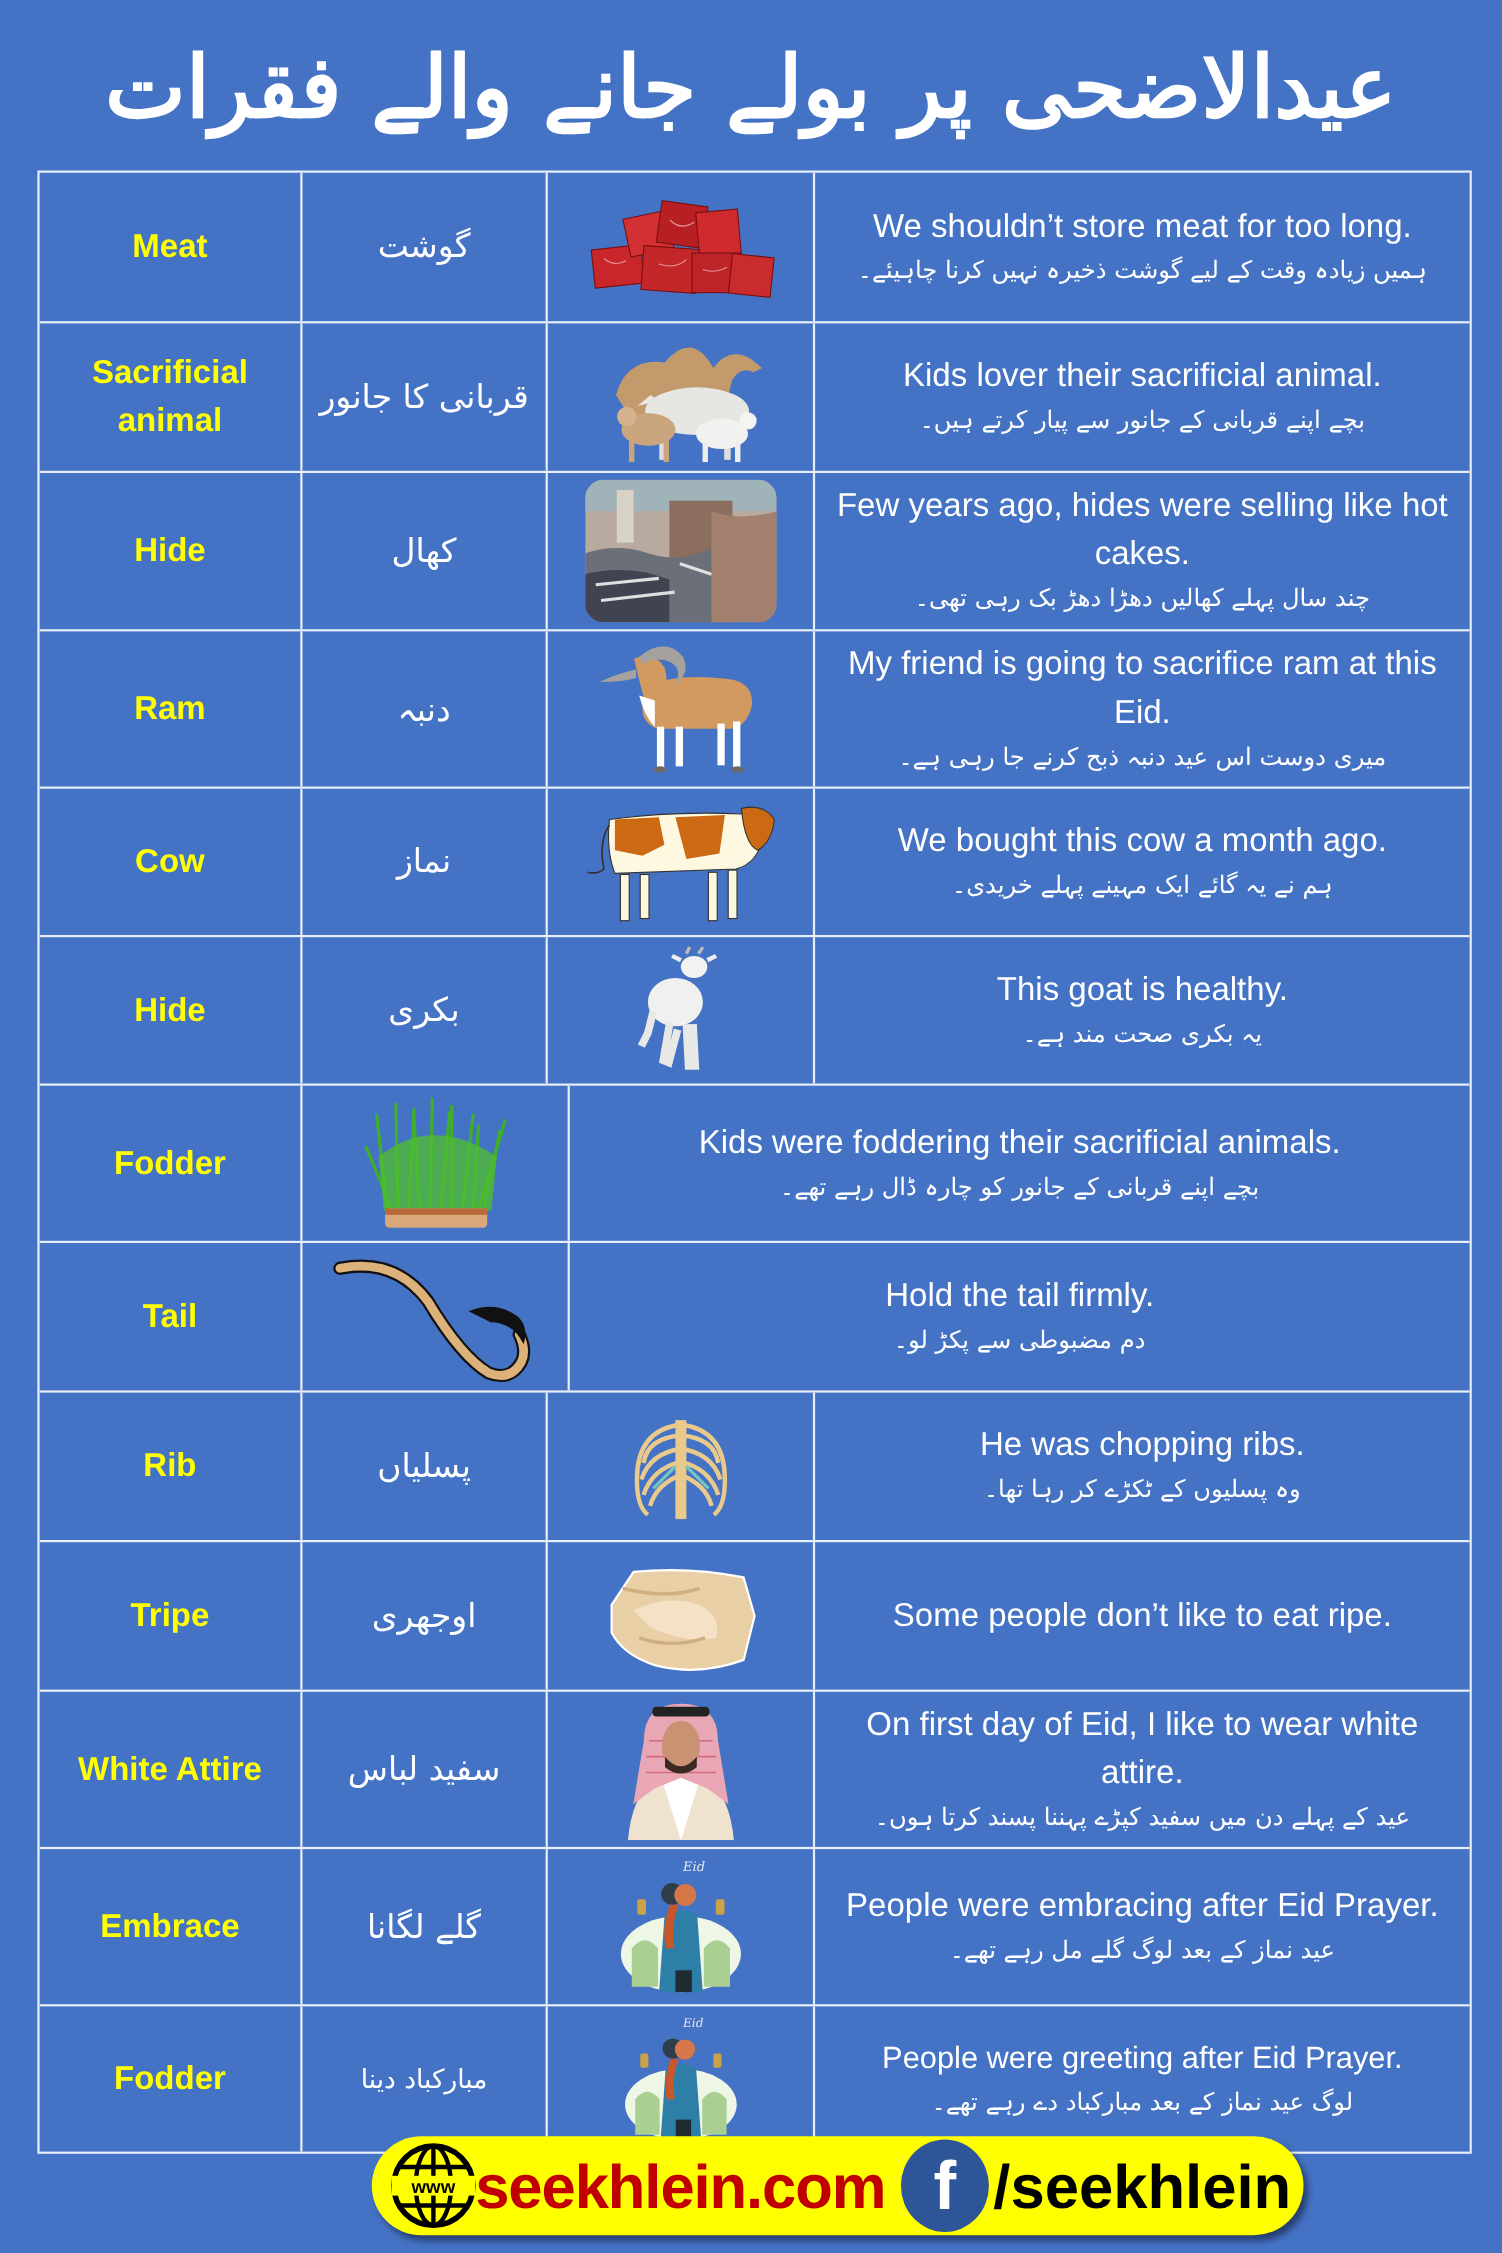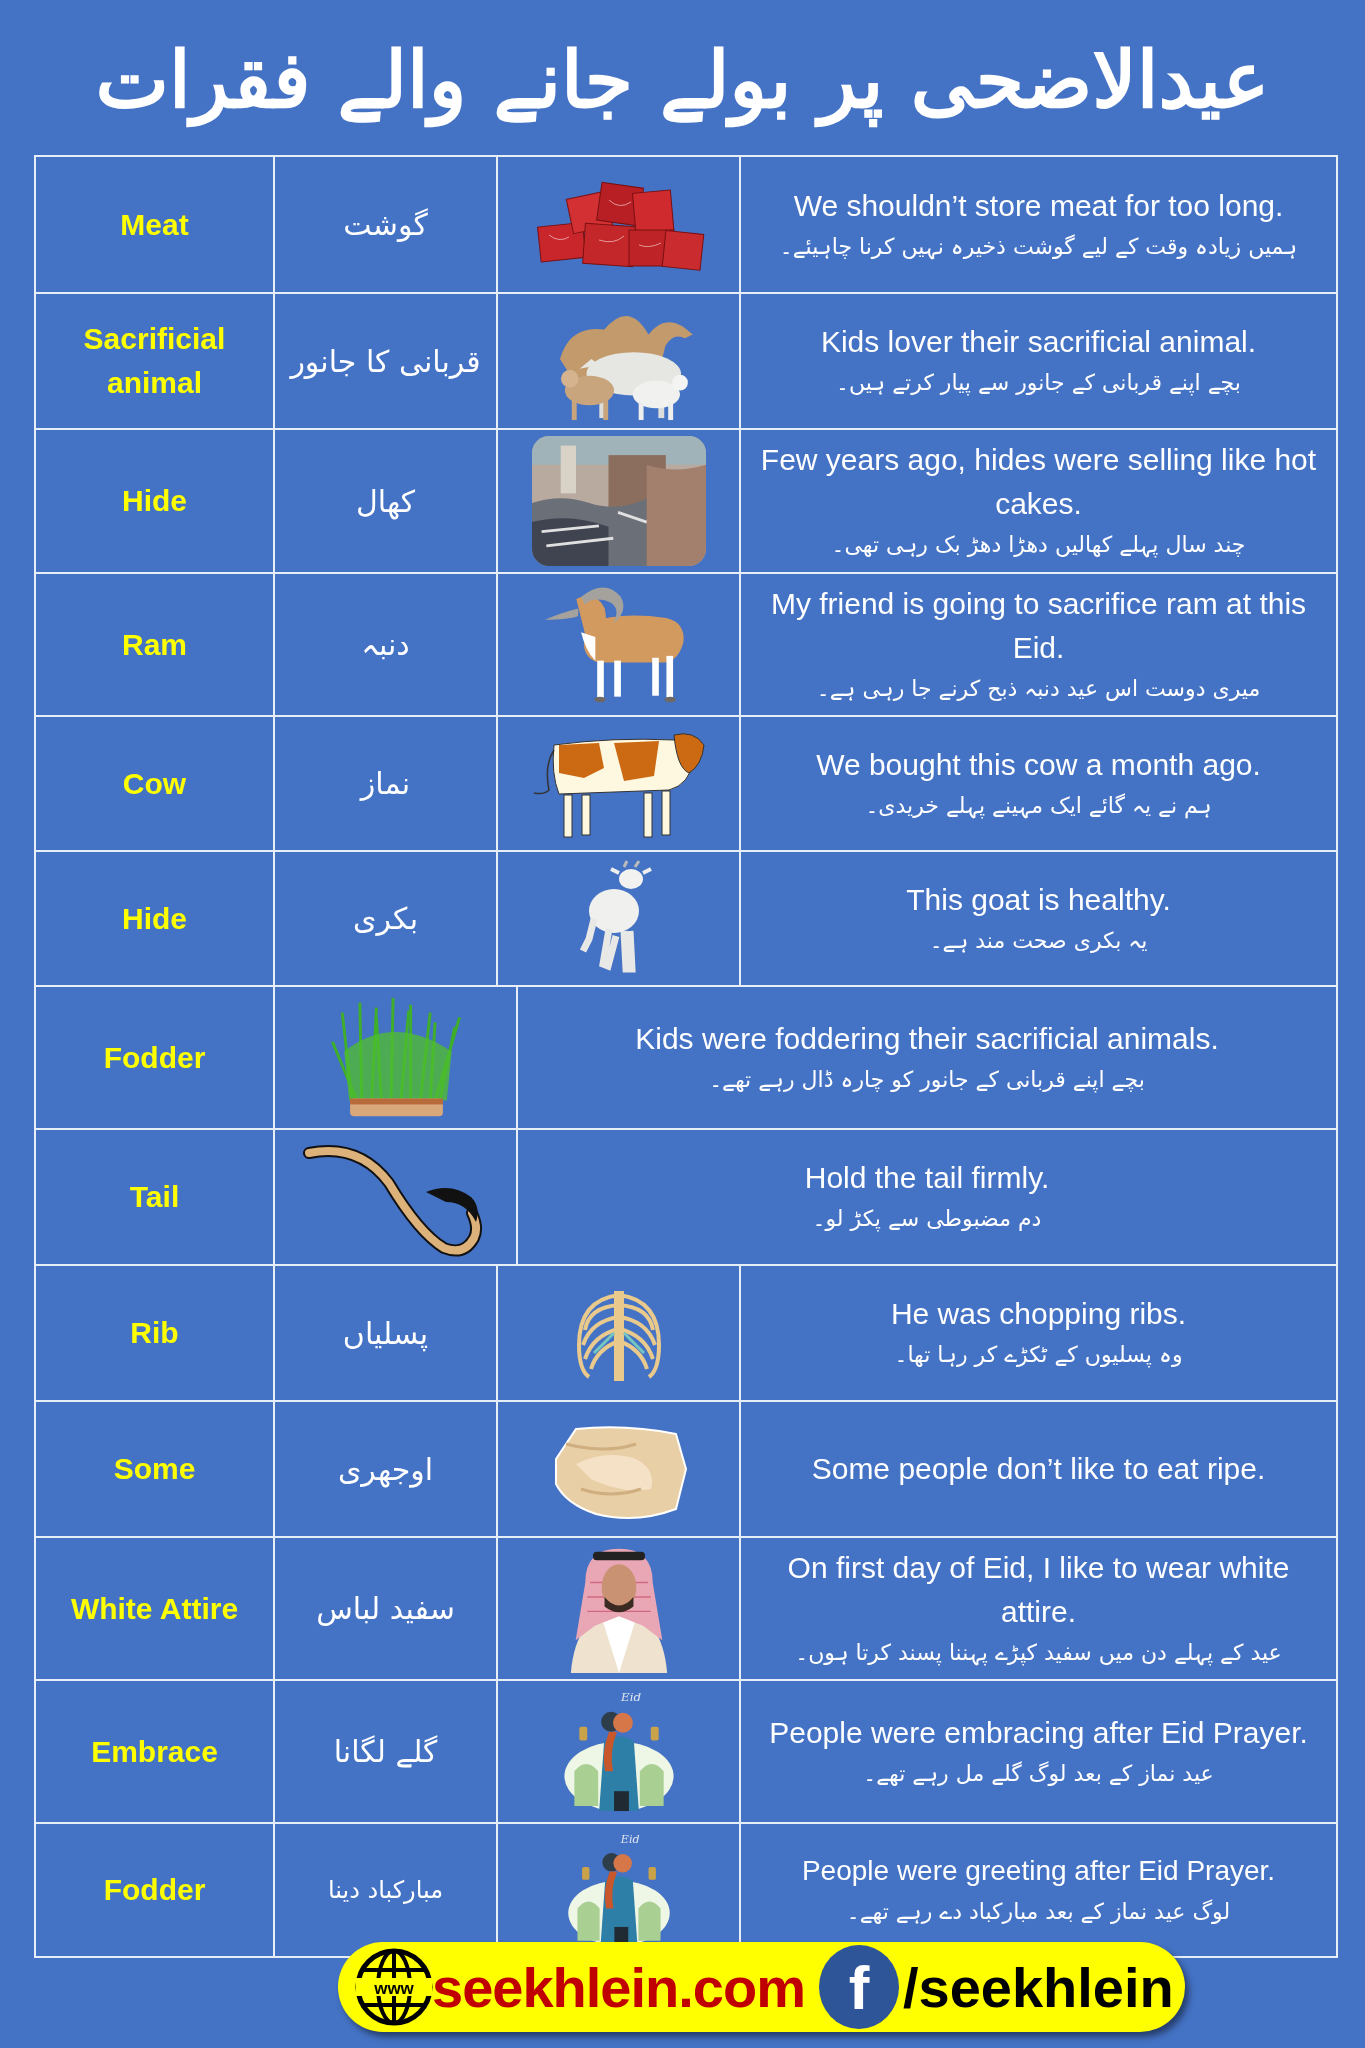--- a/index.html
+++ b/index.html
@@ -257,21 +257,21 @@
           </g>
       </svg>
     </div>
     <div class="cell c4">
       <div class="en">He was chopping ribs.</div>
       <div class="ur">وہ پسلیوں کے ٹکڑے کر رہا تھا۔</div>
     </div>
   </div>
 
   <div class="row" style="height:136px">
-    <div class="cell c1">Some</div>
+    <div class="cell c1">Tripe</div>
     <div class="cell c2">اوجھری</div>
     <div class="cell c3">
       <svg width="145" height="110" viewBox="0 0 145 110">
         <path d="M10 45 l20 -30 q50 -5 100 5 l10 35 l-10 40 q-40 15 -80 5 q-30 -10 -40 -30 z" fill="#e8cfa6" stroke="#fff" stroke-width="2"></path>
         <path d="M30 50 q30 -15 60 -5 q20 10 15 30 q-30 5 -60 -10 z" fill="#f4e1c6"></path>
         <path d="M20 30 q40 10 70 0 M35 75 q30 10 60 0" stroke="#cfae80" stroke-width="3" fill="none"></path>
       </svg>
     </div>
     <div class="cell c4">
       <div class="en">Some people don’t like to eat ripe.</div>

